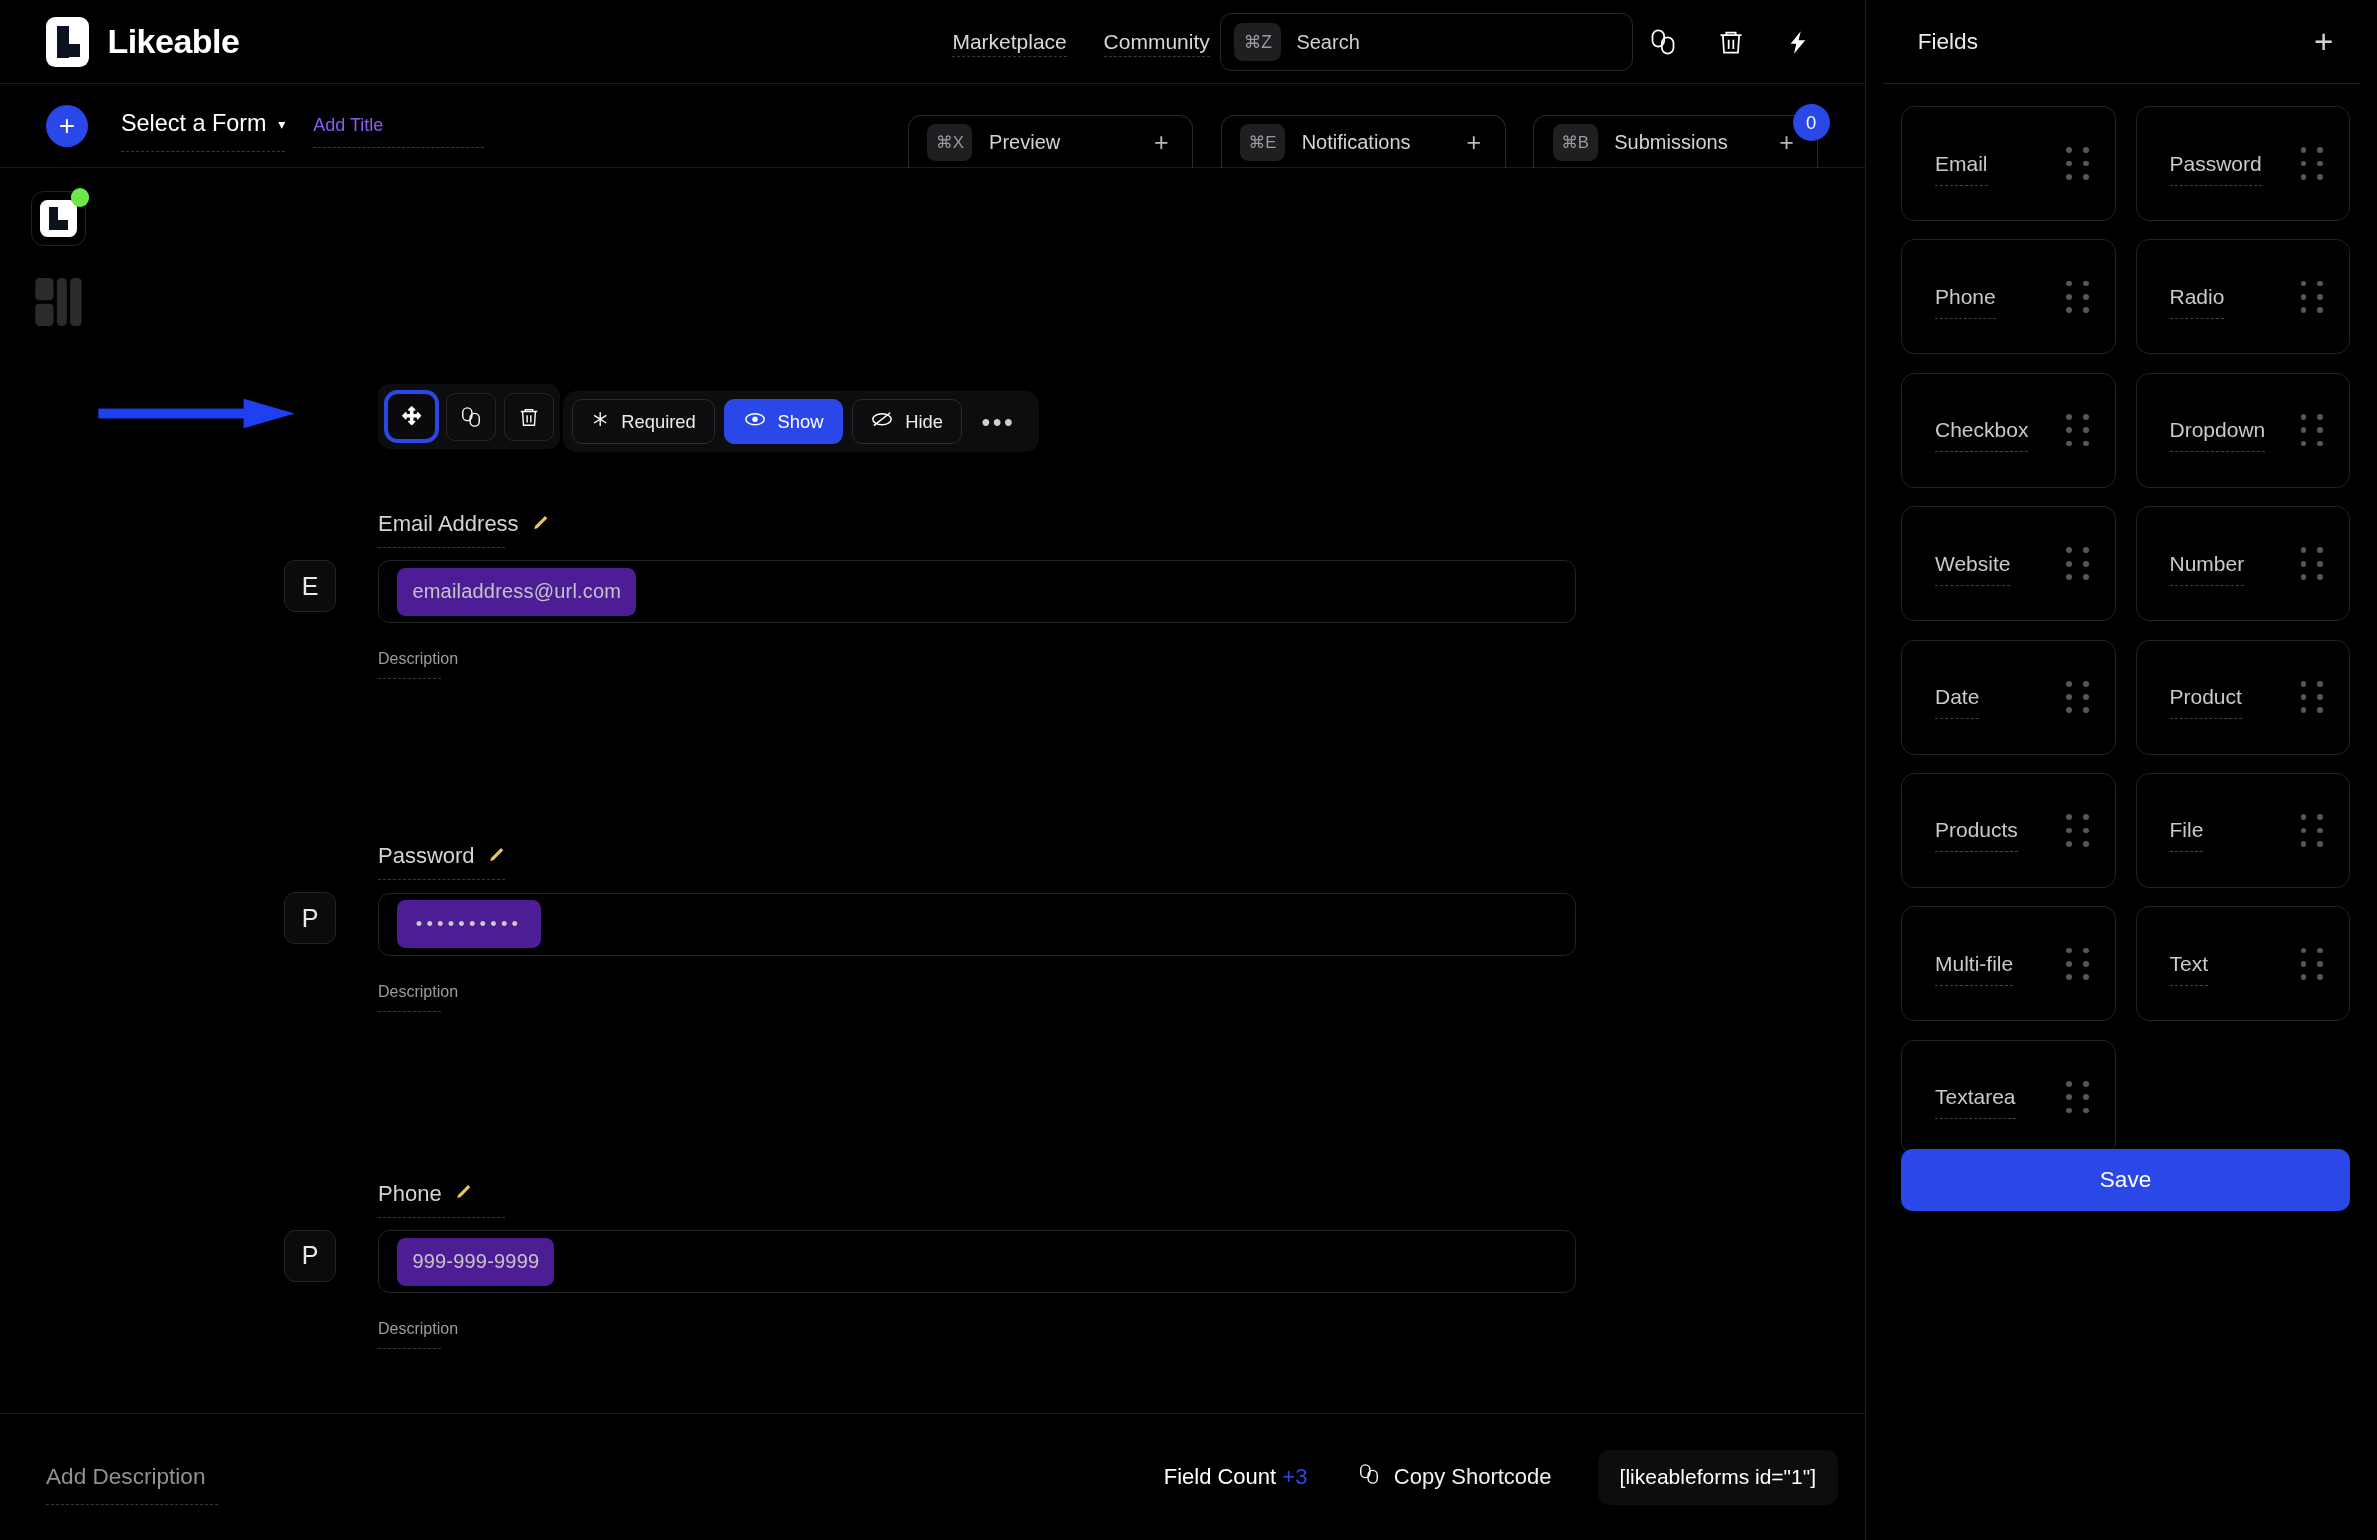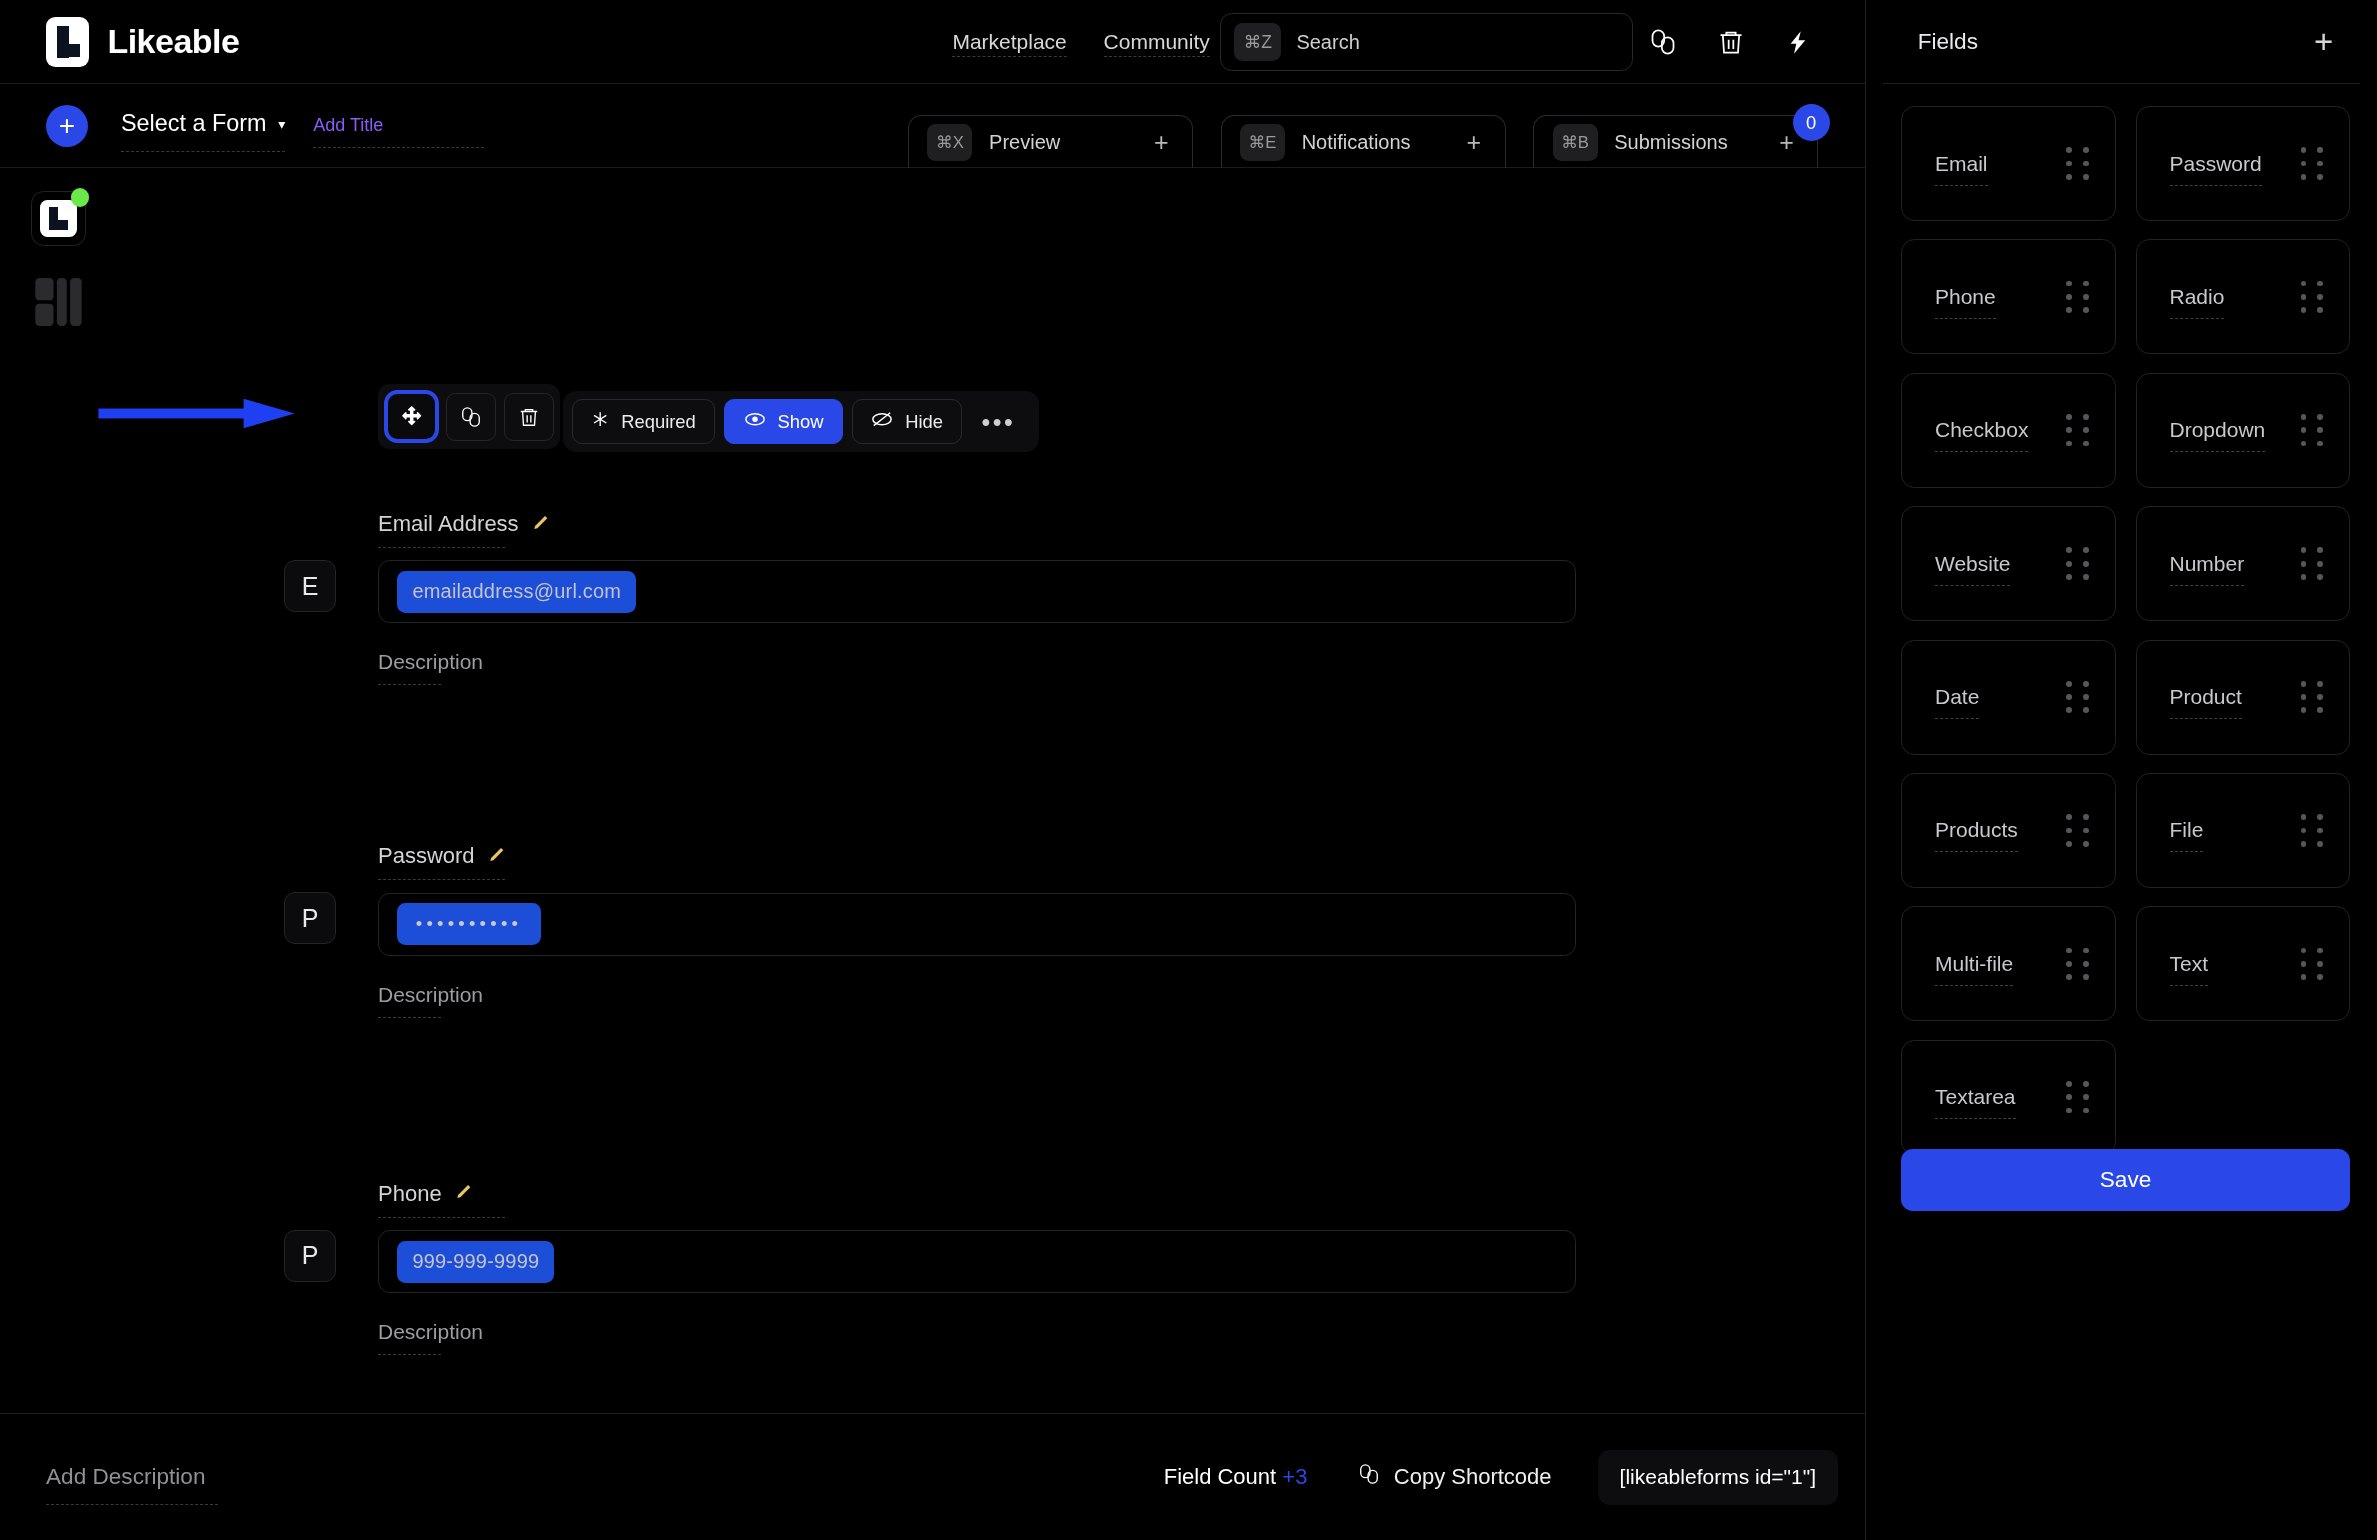--- a/index.html
+++ b/index.html
@@ -185,27 +185,27 @@
     border: 0.8px solid #242427; background: #0b0b0d;
     display: flex; align-items: center; justify-content: center;
     font-size: 25px; color: #e9e9ec;
   }
   .finput {
     margin-top: 23.4px; width: 1198px; height: 63px;
     border: 0.8px solid #242427; border-radius: 11.7px;
     display: flex; align-items: center; padding-left: 18.4px;
   }
   .chip {
-    background: #1d4ed8; border-radius: 8.4px; height: 42px;
+    background: #4c1d95; border-radius: 8.4px; height: 48px;
     display: flex; align-items: center; padding: 0 15px;
     font-size: 20px; color: #c4c4c8; letter-spacing: 0.2px;
   }
   .chip.dots { letter-spacing: 4.2px; font-size: 18.4px; color:#c9c9cc; padding: 0 18.4px; min-width: 105px;}
   .fdesc {
-    margin-top: 27px; font-size: 21px; color: #9c9ca1; position: relative;
+    margin-top: 27px; font-size: 16px; color: #9c9ca1; position: relative;
     display: inline-block;
   }
   .fdesc::after {
     content:""; position:absolute; left:0; width: 63px; bottom:-11px;
     border-bottom: 1.7px dashed #3a3a3e;
   }
   .frow.r1 { height: 314px; }
   .frow.r2 { height: 319px; }
 
   

